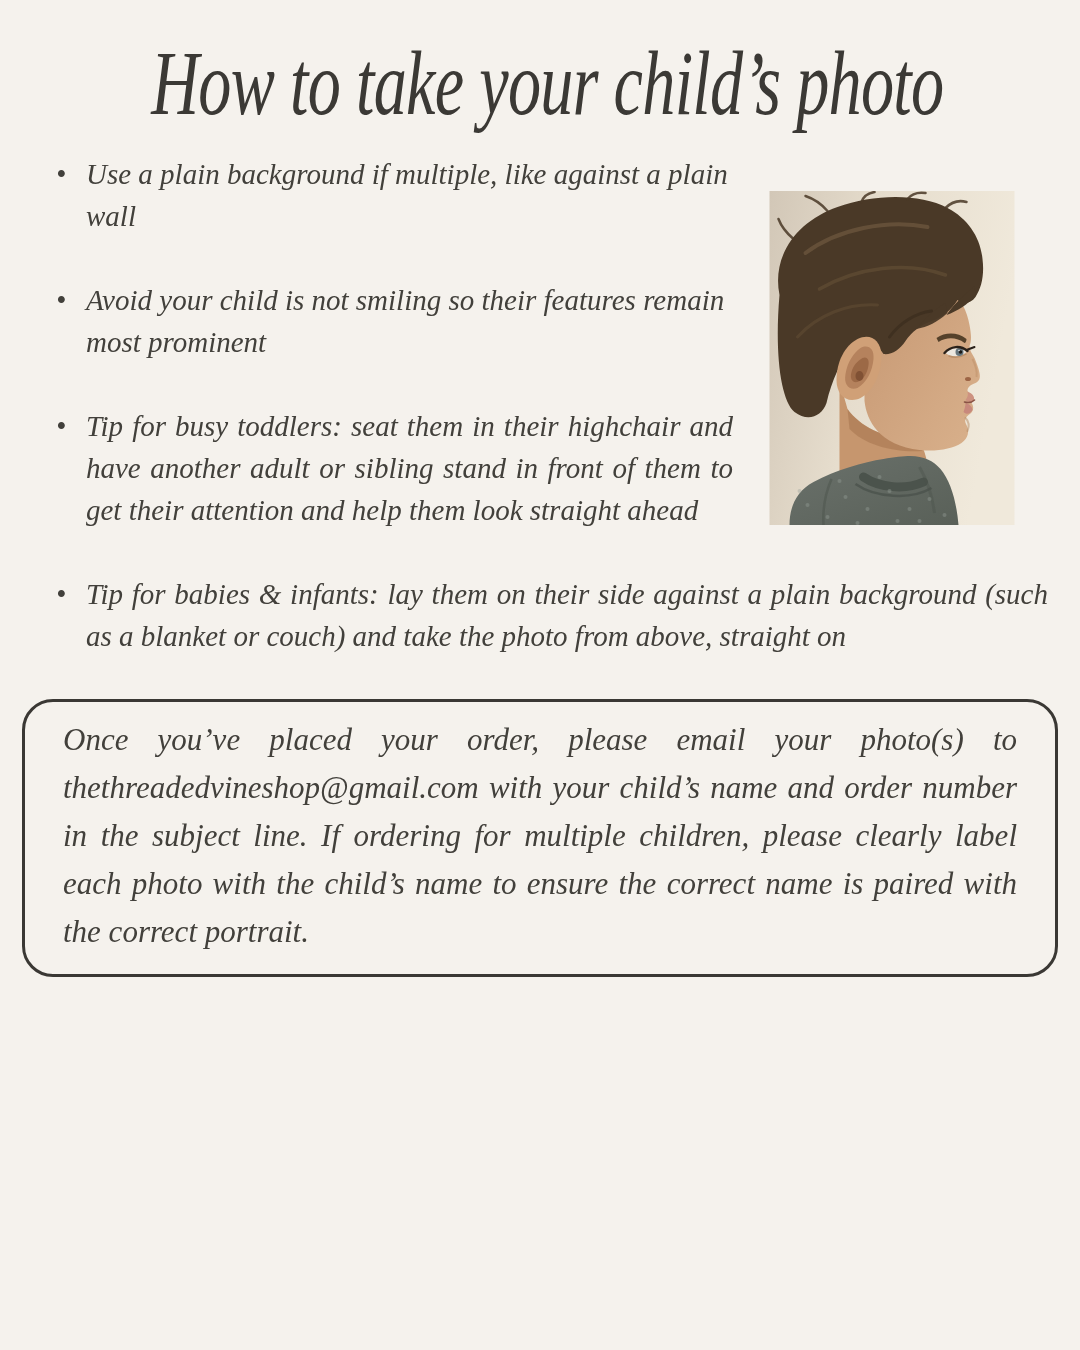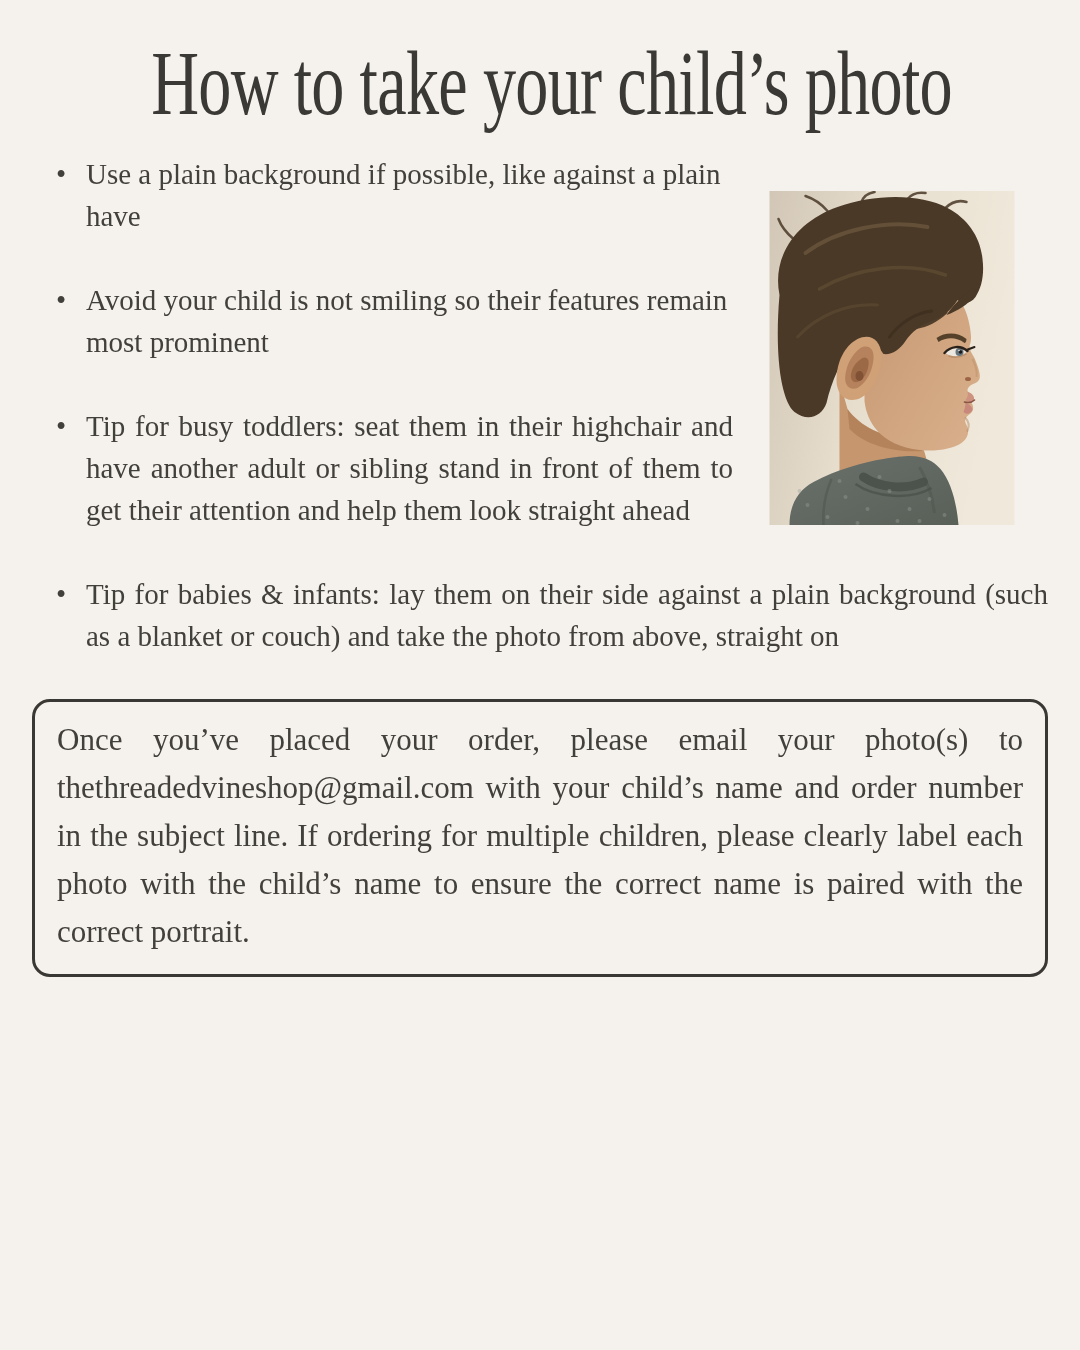--- a/index.html
+++ b/index.html
@@ -9,21 +9,21 @@
     --note-border:#3a3834;
   }
   *{box-sizing:border-box;}
   html,body{margin:0;padding:0;}
   body{
     width:1080px;height:1350px;overflow:hidden;
     background:var(--background);
     font-family:"Liberation Serif","DejaVu Serif",serif;
     color:var(--text);
   }
-  .page{padding-top:30px;}
+  .page{padding-top:30px;font-style:italic;}
   h1.title{
     margin:12px 0 0;
     text-align:center;
     font-weight:400;
     font-size:92px;
     line-height:0.9;
     letter-spacing:-1px;
     color:var(--title);
     transform:scaleX(0.72);
     transform-origin:center;
@@ -50,24 +50,24 @@
     margin-bottom:42px;
   }
   ul.bullets li::before{
     content:"\2022";
     position:absolute;
     left:8px;top:0;
     font-size:29px;
   }
   ul.bullets li.justify{text-align:justify;}
   .note-box{
-    margin:0 32px;
+    margin:0 22px;
     border:3px solid var(--note-border);
-    border-radius:18px;
-    padding:14px 22px 18px;
+    border-radius:31px;
+    padding:14px 38px 18px;
     background:transparent;
   }
   .note-box p{
     margin:0;
     font-size:31px;
     line-height:48px;
     text-align:justify;
   }
 </style>
 </head>
@@ -169,21 +169,21 @@
               <circle cx="30" cy="300" r="2"></circle>
               <circle cx="175" cy="324" r="2"></circle>
             <circle cx="88" cy="332" r="2"></circle>
               <circle cx="128" cy="330" r="2"></circle>
           </g>
         </g>
       </svg>
     </div>
 
     <ul class="bullets">
-      <li>Use a plain background if possible, like against a plain have</li>
+      <li>Use a plain background if multiple, like against a plain wall</li>
       <li>Avoid your child is not smiling so their features remain most prominent</li>
       <li class="justify">Tip for busy toddlers: seat them in their highchair and have another adult or sibling stand in front of them to get their attention and help them look straight ahead</li>
       <li class="justify">Tip for babies &amp; infants: lay them on their side against a plain background (such as a blanket or couch) and take the photo from above, straight on</li>
     </ul>
 
   </div>
 
   <div class="note-box">
     <p>Once you’ve placed your order, please email your photo(s) to thethreadedvineshop@gmail.com with your child’s name and order number in the subject line. If ordering for multiple children, please clearly label each photo with the child’s name to ensure the correct name is paired with the correct portrait.</p>
   </div>

